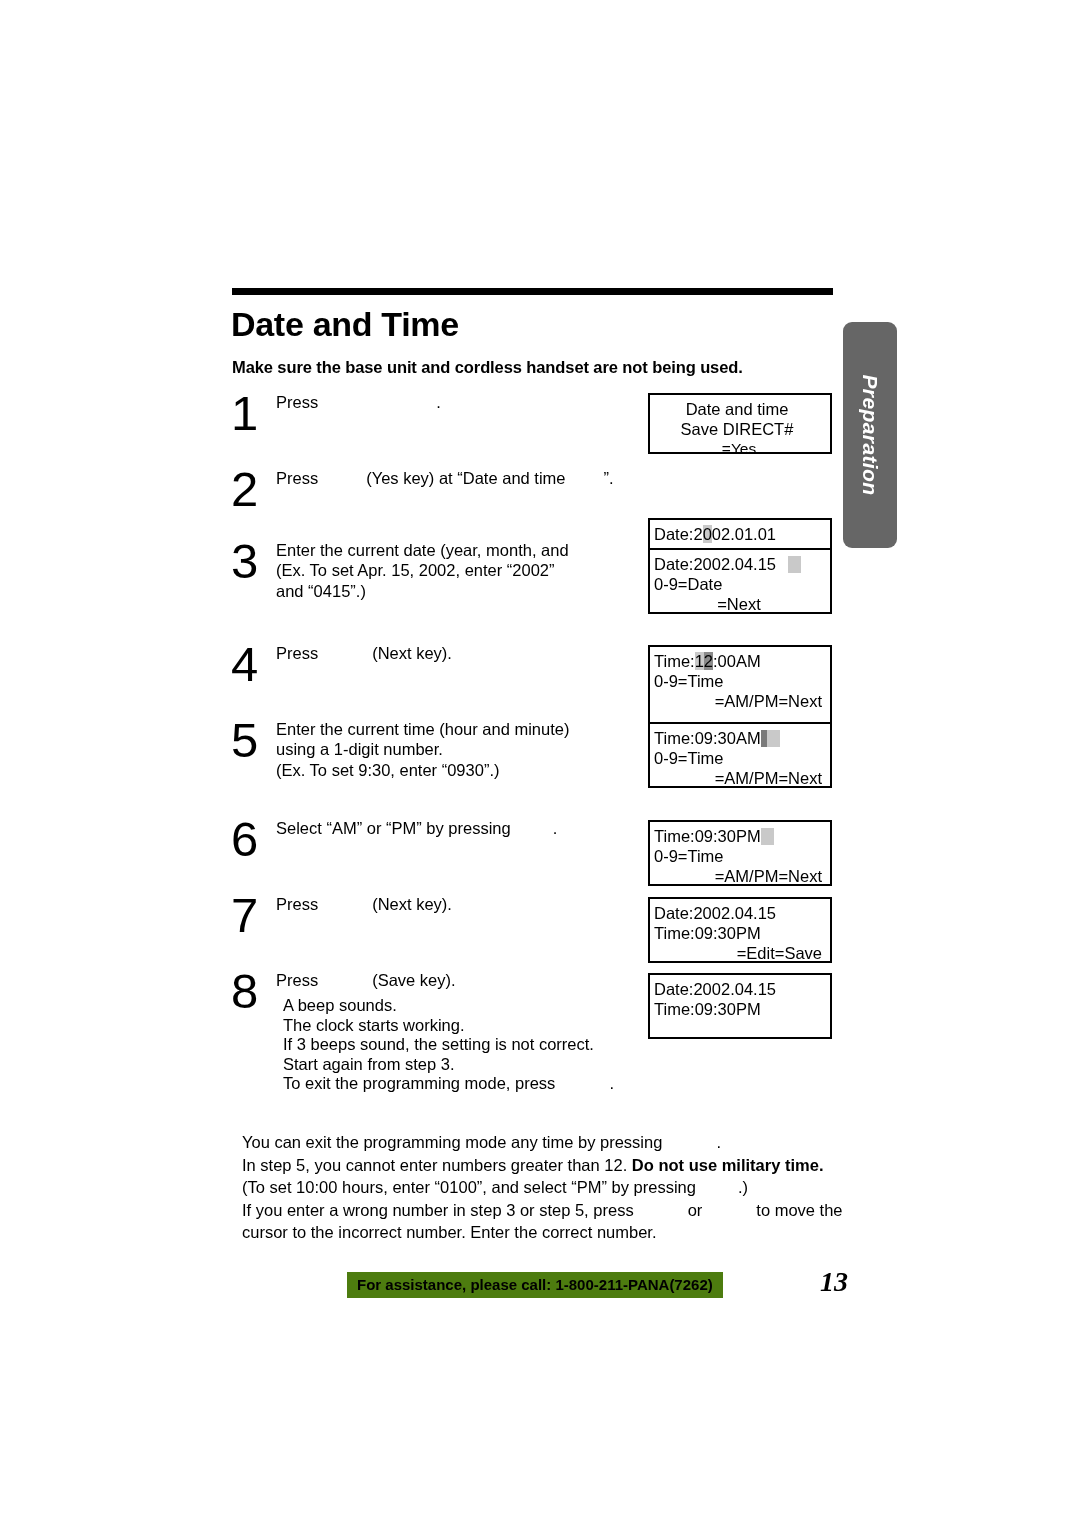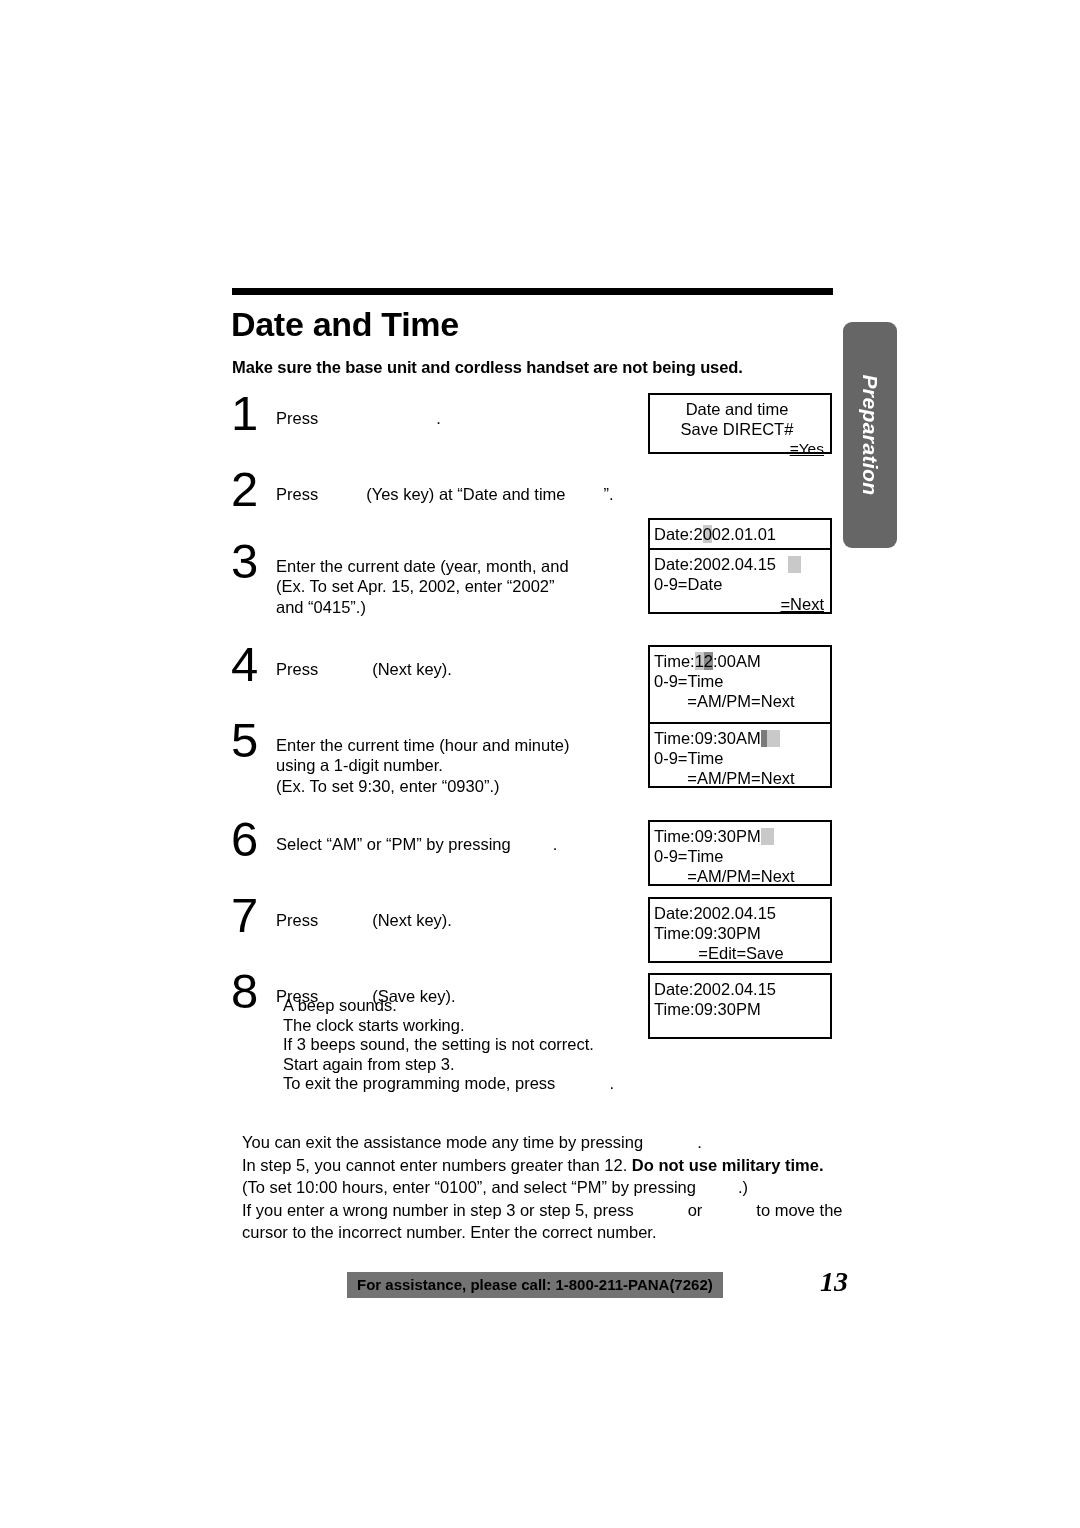--- a/index.html
+++ b/index.html
@@ -86,21 +86,21 @@
     width: 42px;
     font-size: 49px;
     font-weight: 300;
     line-height: 0.88;
     text-align: left;
     font-family: "Liberation Sans", sans-serif;
   }
   .step-body {
     position: absolute;
     left: 45px;
-    top: 16px;
+    top: 0;
     width: 360px;
     font-size: 16.5px;
     line-height: 1.23;
   }
   .keygap {
     display: inline-block;
   }
   .gap-long  { width: 118px; }
   .gap-mid   { width: 54px; }
   .gap-short { width: 38px; }
@@ -128,26 +128,25 @@
     font-size: 16.5px;
     line-height: 1.165;
     padding: 5px 6px 5px 4px;
   }
   .lcd-line {
     white-space: pre;
     position: relative;
     height: 20px;
   }
   .lcd-right {
-    text-align: right;
-    text-decoration: underline;
+    text-align: center;
   }
   .lcd-spread {
     display: flex;
-    justify-content: center;
+    justify-content: flex-end;
     padding-left: 6px;
     padding-right: 2px;
   }
   .lcd-center {
     text-align: center;
     padding-right: 4px;
   }
   .lcd-blank { height: 20px; }
 
   
@@ -182,21 +181,21 @@
     font-size: 16.5px;
     line-height: 1.37;
   }
   #notes b { font-weight: bold; }
 
   
   #footer-bar {
     position: absolute;
     left: 347px;
     top: 1272px;
-    background: #737373;
+    background: #4d7c0f;
     padding: 4px 10px 5px 10px;
     font-size: 15px;
     font-weight: bold;
   }
   #page-number {
     position: absolute;
     left: 820px;
     top: 1266px;
     font-family: "Liberation Serif", serif;
     font-style: italic;
@@ -327,21 +326,21 @@
     <div class="lcd-line lcd-spread"><span>=Edit</span><span>=Save</span></div>
   </div>
 
   <div class="lcd" style="top:973px; height:66px;">
     <div class="lcd-line">Date:2002.04.15</div>
     <div class="lcd-line">Time:09:30PM</div>
     <div class="lcd-line lcd-blank"></div>
   </div>
 
   <div id="notes">
-    <div><span>You can exit the assistance mode any time by pressing</span><span class="keygap gap-mid"></span><span>.</span></div>
+    <div><span>You can exit the programming mode any time by pressing</span><span class="keygap gap-mid"></span><span>.</span></div>
     <div><span>In step 5, you cannot enter numbers greater than 12.</span> <b>Do not use military time.</b></div>
     <div><span>(To set 10:00 hours, enter “0100”, and select “PM” by pressing</span><span class="keygap gap-icon"></span><span>.)</span></div>
     <div><span>If you enter a wrong number in step 3 or step 5, press</span><span class="keygap gap-mid"></span><span>or</span><span class="keygap gap-mid"></span><span>to move the</span></div>
     <div>cursor to the incorrect number. Enter the correct number.</div>
   </div>
 
   <div id="footer-bar">For assistance, please call: 1-800-211-PANA(7262)</div>
   <div id="page-number">13</div>
 
 </div>

